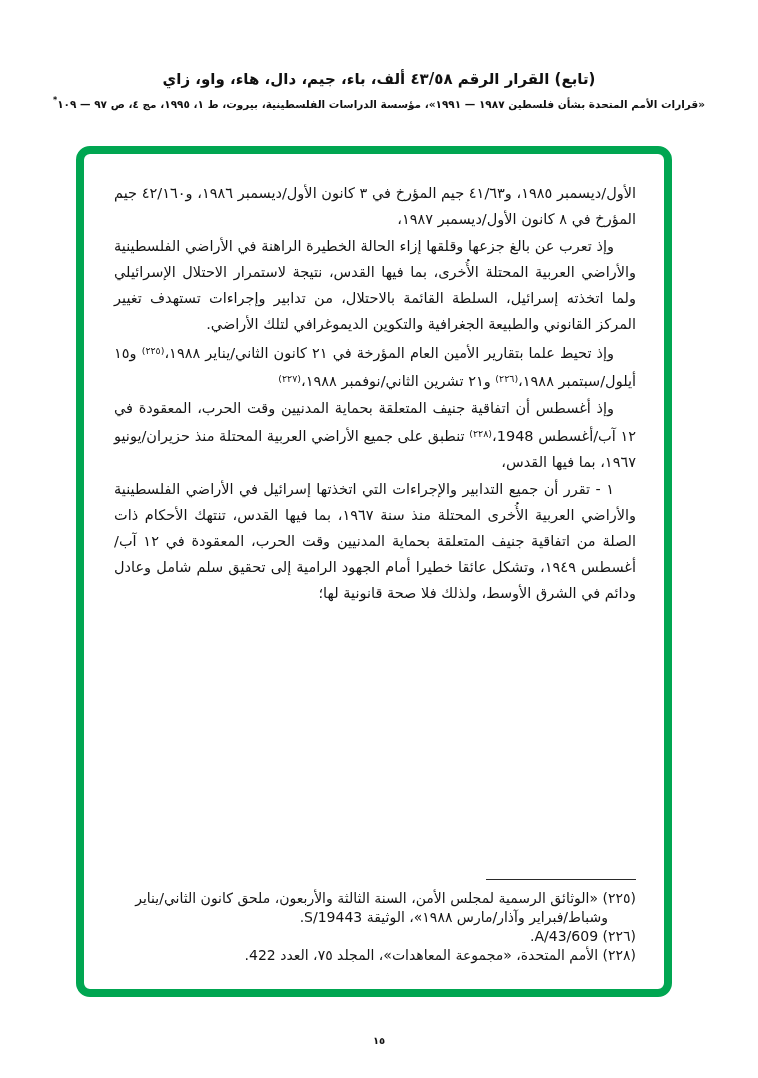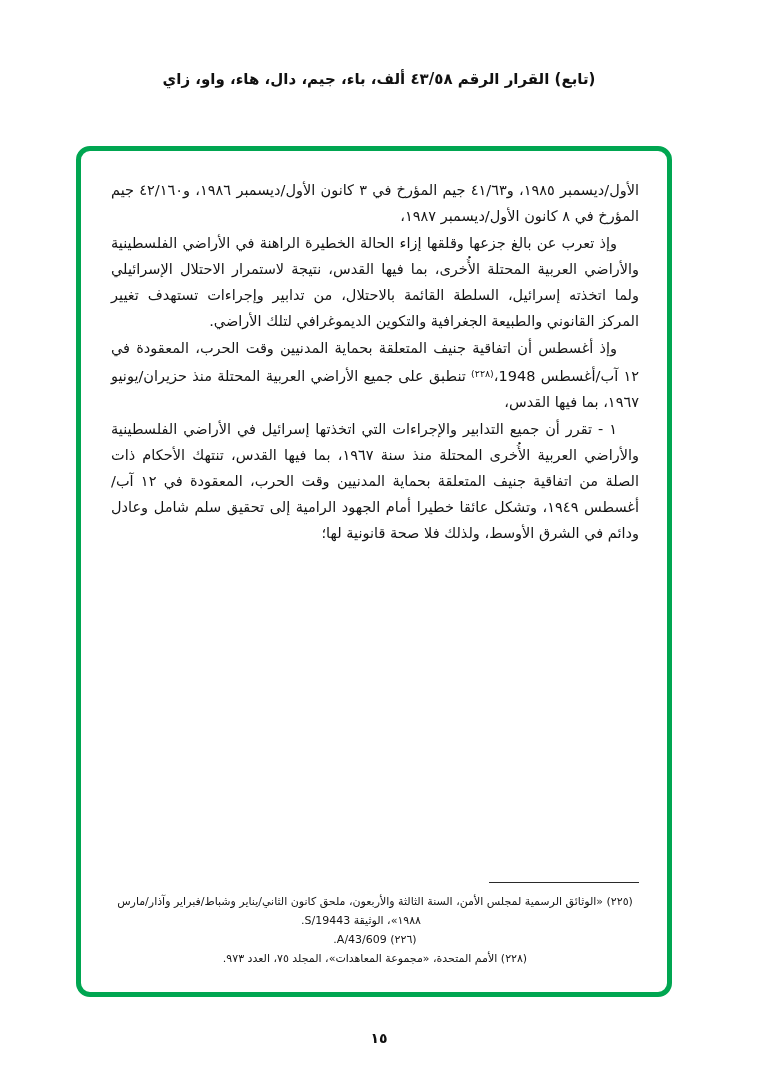--- a/index.html
+++ b/index.html
@@ -17,21 +17,21 @@
   .header { position:absolute; top:70px; left:0; right:0; text-align:center; direction:rtl; }
   .res-title { font-size:15px; font-weight:700; color:#101010; }
   .source-line { margin-top:8px; font-size:10.5px; font-weight:700; color:#101010; }
   .hdr-star { font-size:8px; vertical-align:5px; }
 
   
   .green-box {
     position:absolute;
     left:76px; top:146px;
     width:596px; height:851px;
-    border:5px solid #404040;
+    border:8px solid #404040;
     border-radius:14px;
     display:flex; flex-direction:column;
     padding:26px 28px 24px 30px;
     overflow:hidden;
     background:#ffffff;
   }
 
   
   .body-text {
     direction:rtl;
@@ -49,56 +49,58 @@
   
   .fn-divider {
     margin-top:auto;
     align-self:flex-end;
     width:150px; height:0;
     border-top:1.5px solid #2a2a2a;
     margin-bottom:9px;
   }
   .footnotes {
     direction:rtl;
-    font-size:11px;
+    font-size:14px;
     line-height:19px;
-    text-align:center;
+    text-align:right;
     color:#141414;
   }
   .footnote { padding-right:28px; text-indent:-28px; }
   .fn-num { font-weight:400; }
 
   .page-number {
     position:absolute;
     bottom:32px; left:0; right:0;
     text-align:center;
-    font-size:14px;
+    font-size:10px;
     font-weight:700;
     color:#101010;
   }
 </style>
 </head>
 <body>
 
 <div class="page">
 
   <div class="header">
     <div class="res-title">(تابع) القرار الرقم ٤٣/٥٨ ألف، باء، جيم، دال، هاء، واو، زاي</div>
+    <div class="source-line"><span>«قرارات الأمم المتحدة بشأن فلسطين ١٩٨٧ — ١٩٩١»، مؤسسة الدراسات الفلسطينية، بيروت، ط ١، ١٩٩٥، مج ٤، ص ٩٧ — ١٠٩</span><span class="hdr-star">*</span></div>
   </div>
 
   <div class="green-box" style="border-color: rgb(0, 166, 81);">
     <div class="body-text">
         <p class="para"><span class="run-n">الأول/ديسمبر ١٩٨٥، و٤١/٦٣ جيم المؤرخ في ٣ كانون الأول/ديسمبر ١٩٨٦، و٤٢/١٦٠ جيم المؤرخ في ٨ كانون الأول/ديسمبر ١٩٨٧،</span></p>
         <p class="para indent"><span class="run-b">وإذ تعرب عن بالغ جزعها وقلقها</span><span class="run-n"> إزاء الحالة الخطيرة الراهنة في الأراضي الفلسطينية والأراضي العربية المحتلة الأُخرى، بما فيها القدس، نتيجة لاستمرار الاحتلال الإسرائيلي ولما اتخذته إسرائيل، السلطة القائمة بالاحتلال، من تدابير وإجراءات تستهدف تغيير المركز القانوني والطبيعة الجغرافية والتكوين الديموغرافي لتلك الأراضي.</span></p>
+        <p class="para indent"><span class="run-b">وإذ تحيط علما</span><span class="run-n"> بتقارير الأمين العام المؤرخة في ٢١ كانون الثاني/يناير ١٩٨٨،</span><span class="run-sup">(٢٢٥)</span><span class="run-n"> و١٥ أيلول/سبتمبر ١٩٨٨،</span><span class="run-sup">(٢٢٦)</span><span class="run-n"> و٢١ تشرين الثاني/نوفمبر ١٩٨٨،</span><span class="run-sup">(٢٢٧)</span></p>
         <p class="para indent"><span class="run-b">وإذ أغسطس</span><span class="run-n"> أن اتفاقية جنيف المتعلقة بحماية المدنيين وقت الحرب، المعقودة في ١٢ آب/أغسطس 1948،</span><span class="run-sup">(٢٢٨)</span><span class="run-n"> تنطبق على جميع الأراضي العربية المحتلة منذ حزيران/يونيو ١٩٦٧، بما فيها القدس،</span></p>
         <p class="para indent"><span class="run-n">١ - </span><span class="run-b">تقرر</span><span class="run-n"> أن جميع التدابير والإجراءات التي اتخذتها إسرائيل في الأراضي الفلسطينية والأراضي العربية الأُخرى المحتلة منذ سنة ١٩٦٧، بما فيها القدس، تنتهك الأحكام ذات الصلة من اتفاقية جنيف المتعلقة بحماية المدنيين وقت الحرب، المعقودة في ١٢ آب/أغسطس ١٩٤٩، وتشكل عائقا خطيرا أمام الجهود الرامية إلى تحقيق سلم شامل وعادل ودائم في الشرق الأوسط، ولذلك فلا صحة قانونية لها؛</span></p>
       </div>
     <div class="fn-divider"></div>
     <div class="footnotes">
         <div class="footnote"><span class="fn-num">(٢٢٥)</span><span class="fn-text"> «الوثائق الرسمية لمجلس الأمن، السنة الثالثة والأربعون، ملحق كانون الثاني/يناير وشباط/فبراير وآذار/مارس ١٩٨٨»، الوثيقة S/19443.</span></div>
         <div class="footnote"><span class="fn-num">(٢٢٦)</span><span class="fn-text"> A/43/609.</span></div>
-        <div class="footnote"><span class="fn-num">(٢٢٨)</span><span class="fn-text"> الأمم المتحدة، «مجموعة المعاهدات»، المجلد ٧٥، العدد ٩٧٣.</span></div>
+        <div class="footnote"><span class="fn-num">(٢٢٨)</span><span class="fn-text"> الأمم المتحدة، «مجموعة المعاهدات»، المجلد ٧٥، العدد 422.</span></div>
       </div>
   </div>
 
   <div class="page-number">١٥</div>
 
 </div>
 
 </body></html>

